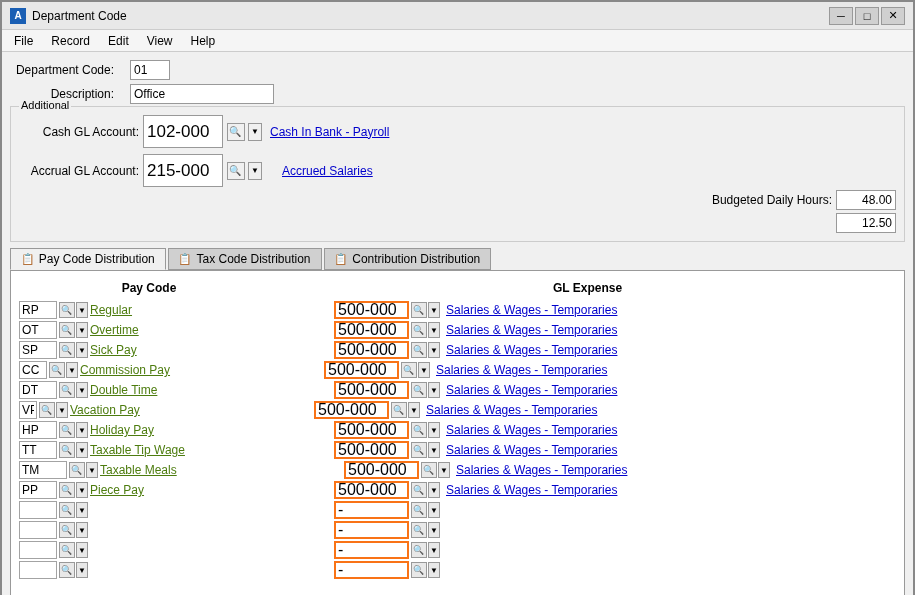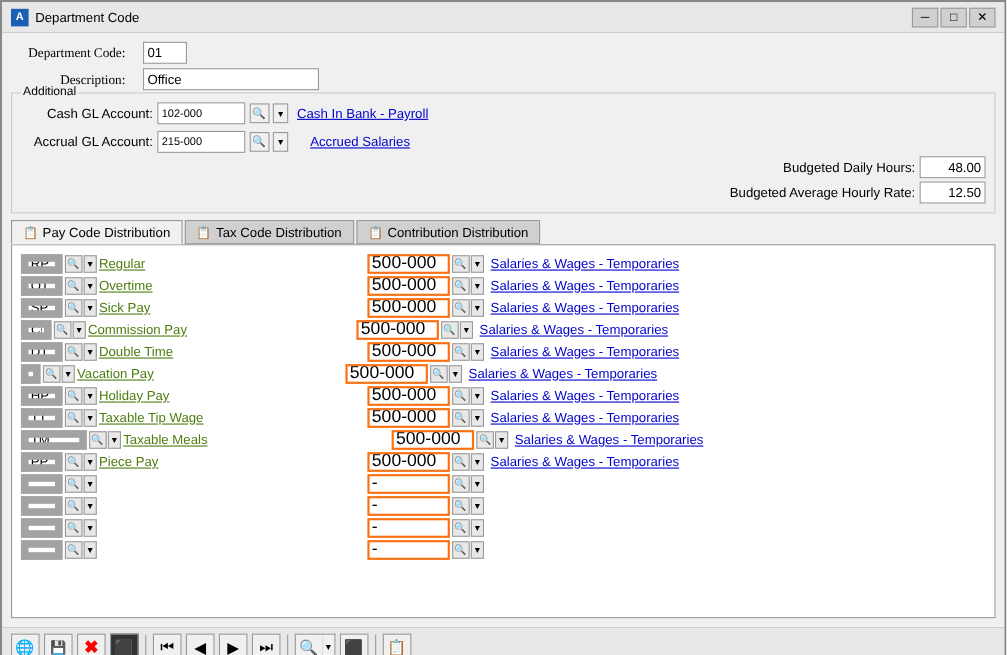--- a/index.html
+++ b/index.html
@@ -42,21 +42,20 @@
     
     .form-row {
       display: flex;
       align-items: center;
       margin-bottom: 4px;
     }
     .form-label {
       text-align: right;
       font-size: 12px;
       padding-right: 16px;
-      font-family: Liberation Serif, serif;
     }
     .form-input {
       border: 1px solid #999;
       background: white;
       padding: 1px 3px;
       font-size: 12px;
       height: 20px;
     }
     
     .additional-section {
@@ -75,21 +74,21 @@
       font-size: 11px;
     }
     
     .gl-row {
       display: flex;
       align-items: center;
       margin-bottom: 3px;
       gap: 4px;
     }
     .gl-label { text-align: right; font-size: 12px; width: 120px; }
-    .gl-input { border: 1px solid #999; background: white; padding: 1px 3px; font-size: 10px; height: 20px; width: 80px; }
+    .gl-input { border: 1px solid #999; background: white; padding: 1px 3px; font-size: 17px; height: 33px; width: 80px; }
     .search-btn {
       width: 18px; height: 18px;
       border: 1px solid #999;
       background: #f0f0f0;
       cursor: pointer;
       display: flex; align-items: center; justify-content: center;
       font-size: 10px;
     }
     .dropdown-btn {
       width: 14px; height: 18px;
@@ -151,21 +150,21 @@
     .col-glexpense { flex: 1; text-align: center; }
     
     .pay-row {
       display: flex;
       align-items: center;
       margin-bottom: 2px;
       gap: 2px;
     }
     .pay-code-input {
       width: 38px;
-      border: 7px solid #a3a3a3;
+      border: 1px solid #a3a3a3;
       background: white;
       padding: 1px 2px;
       font-size: 12px;
       height: 18px;
     }
     .pay-link { color: #4d7c0f; text-decoration: underline; cursor: pointer; font-size: 12px; width: 120px; }
     .gl-exp-input {
       width: 75px;
       border: 2px solid #f97316;
       background: white;
@@ -271,31 +270,38 @@
       </div>
       <span class="title-text">Department Code</span>
     </div>
     <div class="title-bar-buttons">
       <div class="title-btn">─</div>
       <div class="title-btn">□</div>
       <div class="title-btn">✕</div>
     </div>
   </div>
 
+  <div class="menu-bar">
+    <span class="menu-item">File</span>
+    <span class="menu-item">Record</span>
+    <span class="menu-item">Edit</span>
+    <span class="menu-item">View</span>
+    <span class="menu-item">Help</span>
+  </div>
 
   <div class="main-content" style="flex:1;">
 
     <div class="form-row" style="margin-bottom:4px;">
       <span class="form-label" style="width:120px;">Department Code:</span>
       <input class="form-input" value="01" style="width: 40px;">
     </div>
 
     <div class="form-row" style="margin-bottom:2px;">
       <span class="form-label" style="width:120px;">Description:</span>
-      <input class="form-input" style="width: 160px;" value="Office">
+      <input class="form-input" style="width: 144px;" value="Office">
     </div>
 
     <div class="additional-section" style="margin-bottom:6px;">
       <span class="additional-label">Additional</span>
       <div class="additional-inner" style="padding-top:4px;">
         <div class="additional-left">
 
           <div class="gl-row">
             <span class="gl-label">Cash GL Account:</span>
             <input class="gl-input" value="102-000" style="">
@@ -312,21 +318,20 @@
             <span class="gl-link" style="margin-left:16px;">Accrued Salaries</span>
           </div>
         </div>
 
         <div class="budgeted-right">
           <div class="budget-row">
             <span class="budget-label">Budgeted Daily Hours:</span>
             <input class="budget-input" value="48.00" style="">
           </div>
           <div class="budget-row">
-            <span class="budget-label">Budgeted Average Hourly Rate:</span>
             <input class="budget-input" value="12.50" style="">
           </div>
         </div>
       </div>
     </div>
 
     <div class="tabs-bar">
       <div class="tab active">
         <span class="tab-icon">📋</span>
         <span>Pay Code Distribution</span>
@@ -336,20 +341,24 @@
         <span>Tax Code Distribution</span>
       </div>
       <div class="tab">
         <span class="tab-icon">📋</span>
         <span>Contribution Distribution</span>
       </div>
     </div>
 
     <div class="content-area">
 
+      <div class="pay-header">
+        <div class="col-paycode">Pay Code</div>
+        <div class="col-glexpense">GL Expense</div>
+      </div>
 
       <div id="pay-rows-container">
           <div class="pay-row">
     <input class="pay-code-input" value="RP" style="width: 38px;">
     <div class="small-search-btn">🔍</div>
     <div class="small-dropdown-btn">▼</div>
     <span class="pay-link">Regular</span>
     <span style="width:100px; display:inline-block;"></span>
     <input class="gl-exp-input" value="500-000" style="margin-left: 20px;">
     <div class="small-search-btn">🔍</div>
@@ -427,21 +436,21 @@
     <div class="small-search-btn">🔍</div>
     <div class="small-dropdown-btn">▼</div>
     <span class="pay-link">Taxable Tip Wage</span>
     <span style="width:100px; display:inline-block;"></span>
     <input class="gl-exp-input" value="500-000" style="margin-left: 20px;">
     <div class="small-search-btn">🔍</div>
     <div class="small-dropdown-btn">▼</div>
     <span class="gl-link" style="margin-left:4px;">Salaries &amp; Wages - Temporaries</span>
   </div>
           <div class="pay-row">
-    <input class="pay-code-input" value="TM" style="width: 60px;">
+    <input class="pay-code-input" value="TM" style="width: 48px;">
     <div class="small-search-btn">🔍</div>
     <div class="small-dropdown-btn">▼</div>
     <span class="pay-link">Taxable Meals</span>
     <span style="width:100px; display:inline-block;"></span>
     <input class="gl-exp-input" value="500-000" style="margin-left: 20px;">
     <div class="small-search-btn">🔍</div>
     <div class="small-dropdown-btn">▼</div>
     <span class="gl-link" style="margin-left:4px;">Salaries &amp; Wages - Temporaries</span>
   </div>
           <div class="pay-row">

